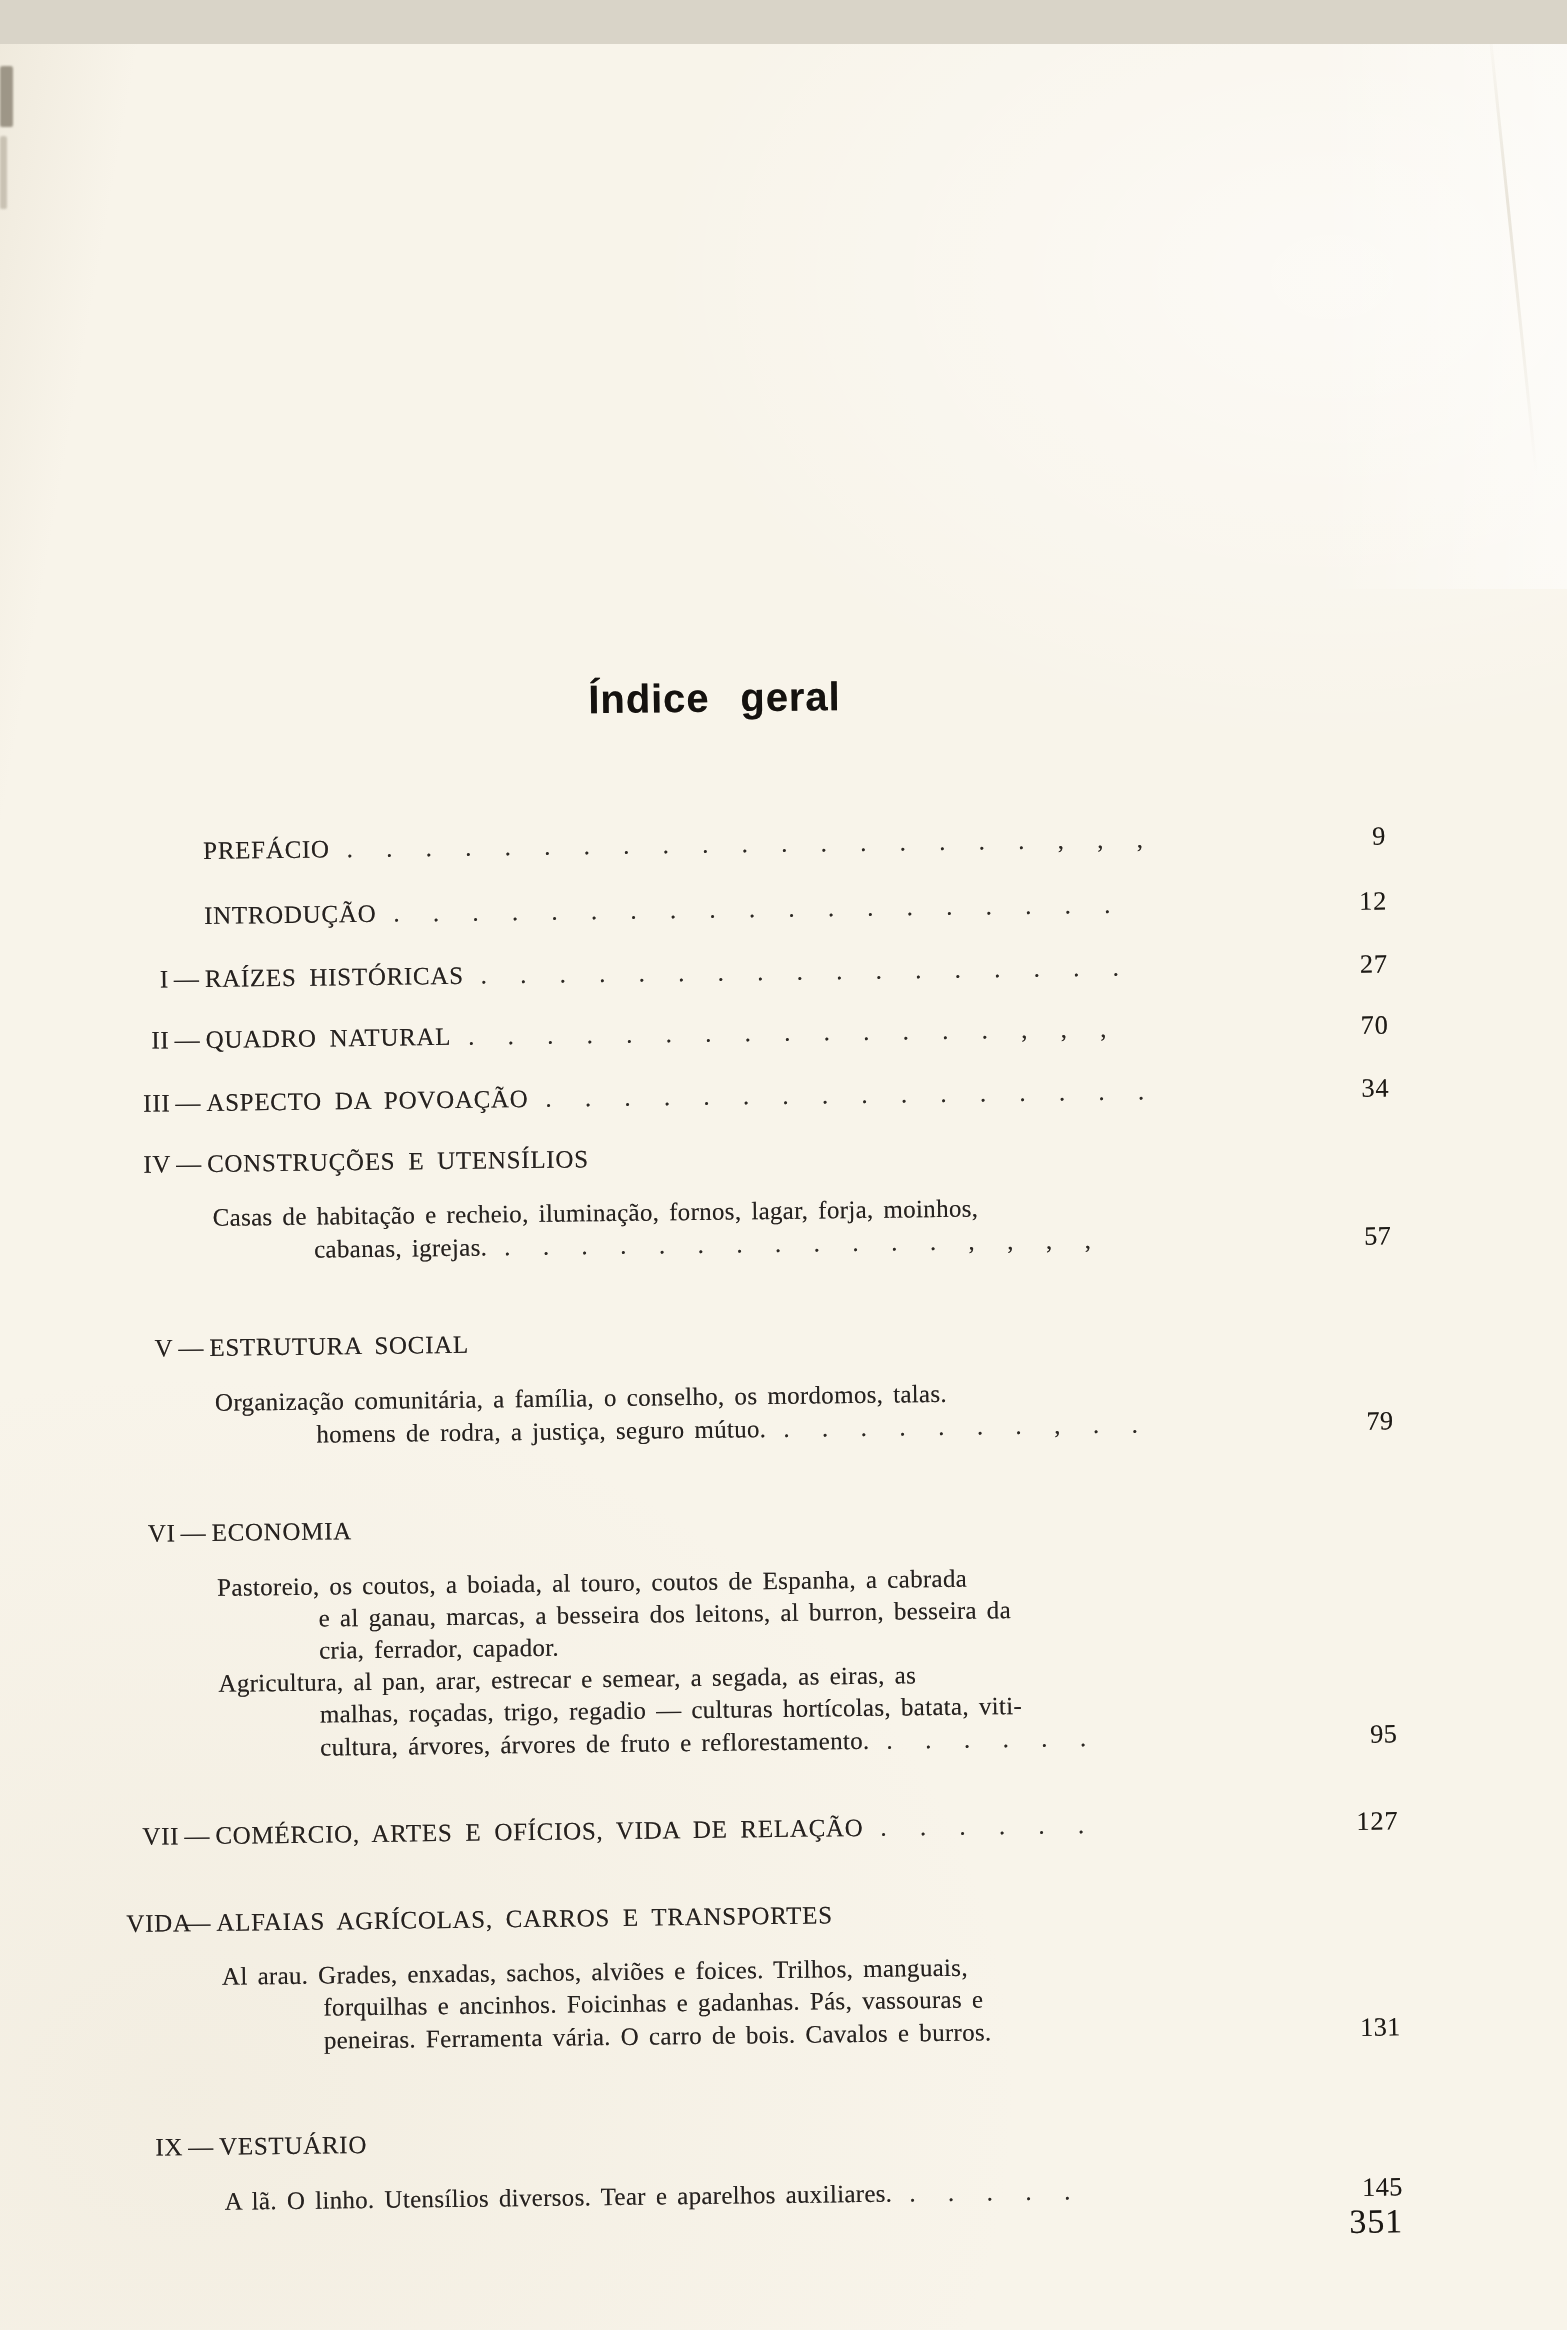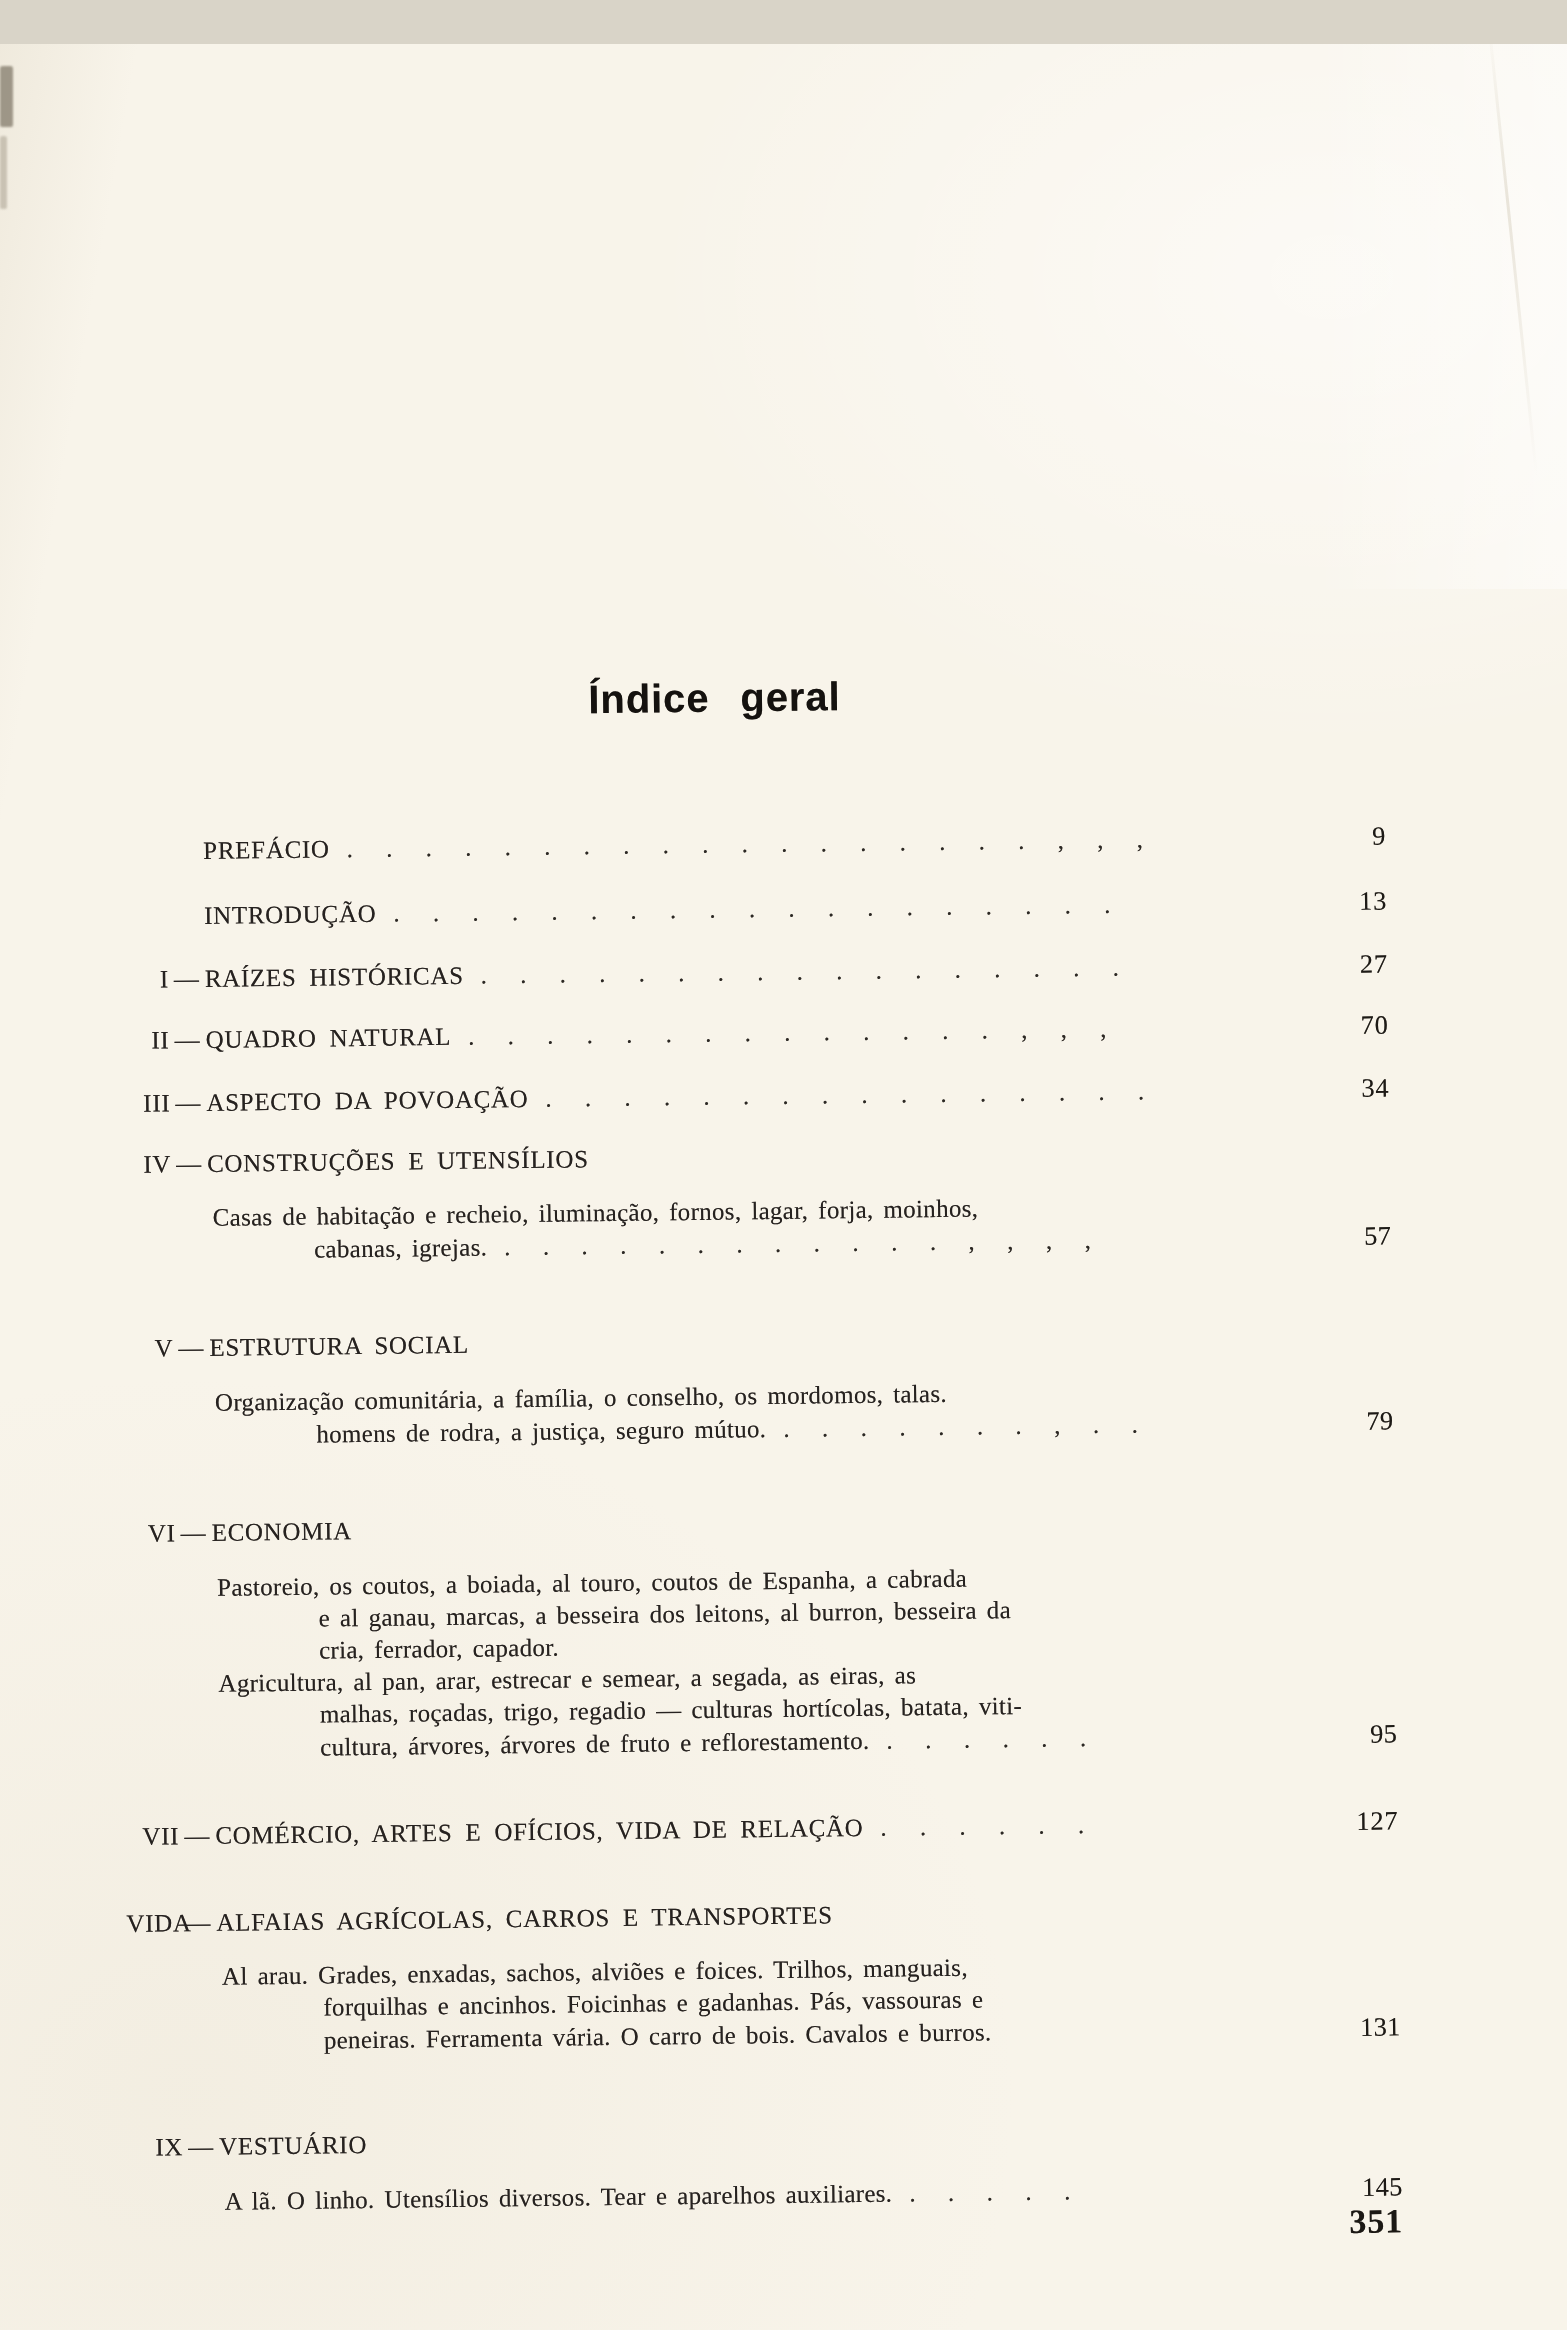--- a/index.html
+++ b/index.html
@@ -41,21 +41,21 @@
     word-spacing:25.6px;color:#2c2824;}
   .pageno{flex:none;width:68px;text-align:right;font-size:26.4px;color:#1d1a16;}
 
   .desc{position:absolute;left:119px;right:175px;font-size:25px;line-height:32px;
     letter-spacing:0.3px;word-spacing:3.4px;}
   .desc .dline{padding-left:95px;white-space:nowrap;}
   .desc .dline.cont{padding-left:196px;}
   .desc .dline.withpage{display:flex;align-items:baseline;}
   .desc .dtext{flex:none;}
 
-  .footer-num{position:absolute;right:175px;top:2174px;font-size:34px;font-weight:bold;
+  .footer-num{position:absolute;right:175px;top:2174px;font-size:34px;font-weight:normal;
     color:#1b1814;letter-spacing:0.9px;}
 </style>
 </head>
 <body>
 
 <div class="page">
   <div class="sheen-right"></div>
   <div class="corner-edge"></div>
   <div class="smudge-a"></div>
   <div class="smudge-b"></div>
@@ -68,21 +68,21 @@
         <span class="dash"></span>
         <span class="title">PREFÁCIO</span>
         <span class="leader">. . . . . . . . . . . . . . . . . . , , ,</span>
         <span class="pageno">9</span>
       </div>
       <div class="row" style="top: 857px;">
         <span class="num"></span>
         <span class="dash"></span>
         <span class="title">INTRODUÇÃO</span>
         <span class="leader">. . . . . . . . . . . . . . . . . . .</span>
-        <span class="pageno">13</span>
+        <span class="pageno">12</span>
       </div>
       <div class="row" style="top: 920px;">
         <span class="num">I</span>
         <span class="dash">—</span>
         <span class="title">RAÍZES HISTÓRICAS</span>
         <span class="leader">. . . . . . . . . . . . . . . . .</span>
         <span class="pageno">27</span>
       </div>
       <div class="row" style="top: 981px;">
         <span class="num">II</span>

